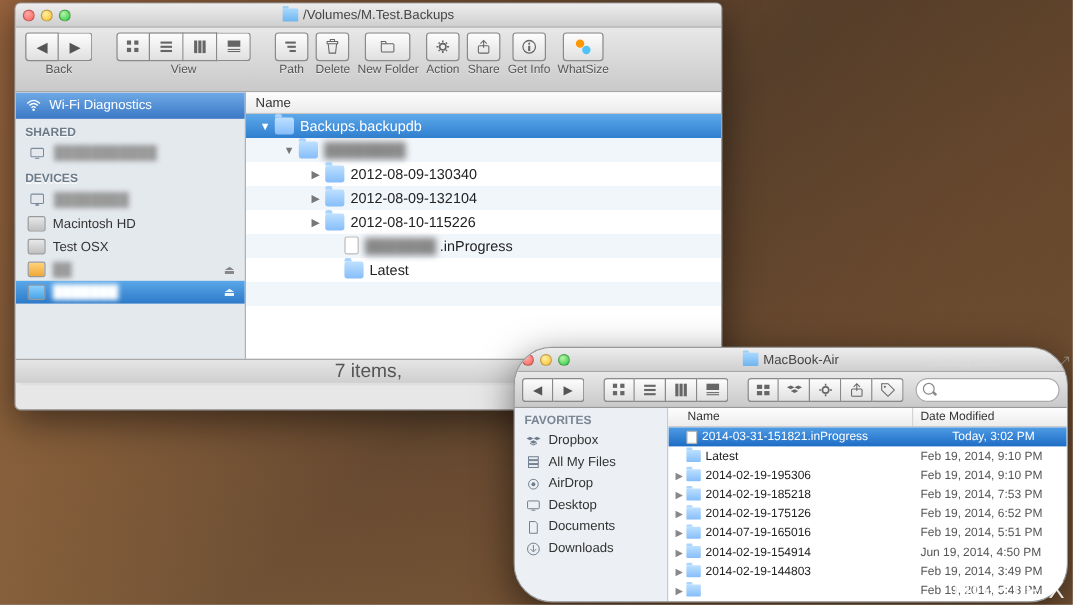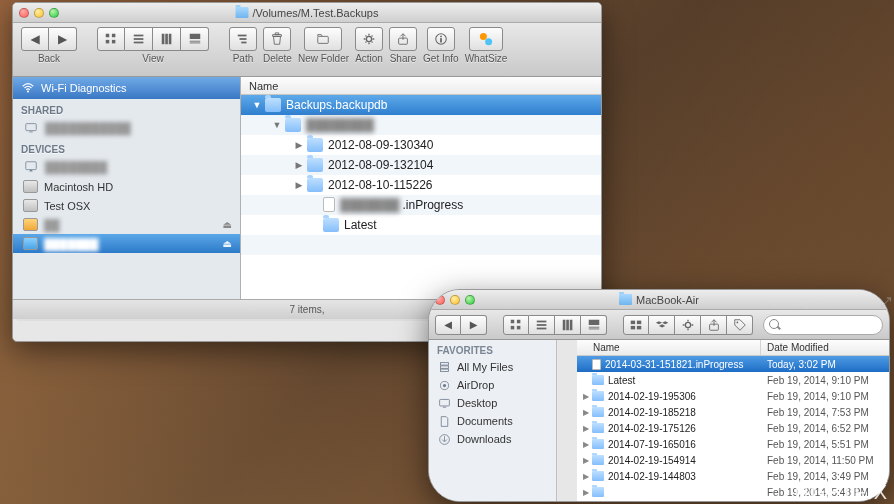--- a/index.html
+++ b/index.html
@@ -123,21 +123,21 @@
   .search-wrap::after {
     content:''; position:absolute; left:14px; top:12px;
     width:4px; height:1.5px; background:#888; transform:rotate(45deg);
   }
 
   .body1 {
     display: flex;
     height: calc(100% - 20px - 54px - 20px);
   }
   .sidebar {
-    width: 228px;
+    width: 192px;
     background: #e4e9ee;
     border-right: 1px solid #b0b0b0;
     overflow: hidden;
     font-size: 11px;
   }
   .sb-sel {
     background: linear-gradient(#6fa9e6, #3a78c5);
     color: #fff;
     padding: 4px 8px;
     display:flex; align-items:center; gap:6px;
@@ -232,21 +232,21 @@
   .fico.file::before{display:none;}
   .blur-name { filter: blur(2.5px); color: #888; }
 
   .statusbar {
     height: 20px;
     background: linear-gradient(#e5e5e5, #cfcfcf);
     border-top: 1px solid #aaa;
     display: flex;
     align-items: center;
     justify-content: center;
-    font-size: 10px;
+    font-size: 16px;
     color: #555;
     position: relative;
   }
   .pathbar {
     position: absolute;
     left: 4px;
     bottom: 20px;
     height: 22px;
     width: calc(100% - 8px);
     display: flex; align-items: center;
@@ -257,21 +257,20 @@
     background: linear-gradient(#f0f0f0,#dedede);
     border-top: 1px solid #cfcfcf;
   }
   .win1 .body1 { height: calc(100% - 20px - 54px - 42px); }
   .win1-status-wrap { height: 42px; position: relative; }
 
   
   .body2 {
     display: flex;
     height: calc(100% - 20px - 30px);
-    gap: 20px;
   }
   .sidebar2 {
     width: 128px;
     background: #eceff3;
     border-right: 1px solid #c0c0c0;
     font-size: 11px;
     overflow: hidden;
   }
   .sb2-head {
     color: #7a8694;
@@ -308,21 +307,21 @@
     flex: 1;
     overflow: hidden;
   }
   .row2 {
     height: 16px;
     display: flex;
     align-items: center;
     font-size: 10px;
     color: #222;
   }
-  .row2.sel { background: linear-gradient(#4f9be5,#1d6dc5); color:#fff; }
+  .row2.sel { background: linear-gradient(#4f9be5,#1d6dc5); color:#fff;text-align:center; }
   .row2 .n { flex: 1; display: flex; align-items: center; padding-left: 4px;}
   .row2 .d { width: 128px; padding-left: 6px; color: #555; }
   .row2.sel .d { color: #fff; }
   .disc2 { width: 10px; font-size: 8px; color: #888; text-align: center; }
   .row2.sel .disc2 { color: #fff; }
   .fico2 {
     width: 12px; height: 10px; margin: 0 4px 0 1px;
     display:inline-block;
     background: linear-gradient(#bde0ff,#86befa);
     border-radius:1px; position:relative;
@@ -696,20 +695,28 @@
         </div>
     </div>
     <div class="search-wrap search-box">
       <input type="text" placeholder="" style="">
     </div>
   </div>
 
   <div class="body2">
     <div class="sidebar2">
       <div class="sb2-head">FAVORITES</div>
+      <div class="sb2-item">
+        <span class="sb2-ico">
+          <svg width="13" height="13" viewBox="0 0 16 16">
+              <path d="M4 3 L8 5 L4 7 L0 5 Z M12 3 L16 5 L12 7 L8 5 Z M4 9 L8 7 L12 9 L8 11 Z M8 12 L4 10 L4 11 L8 13 L12 11 L12 10 Z" fill="#6e7c8c" transform="scale(0.9) translate(1,1)"></path>
+            </svg>
+        </span>
+        <span>Dropbox</span>
+      </div>
       <div class="sb2-item">
         <span class="sb2-ico">
           <svg width="13" height="13" viewBox="0 0 16 16">
               <rect x="3" y="2" width="10" height="3" fill="none" stroke="#6e7c8c"></rect>
               <rect x="3" y="6" width="10" height="3" fill="none" stroke="#6e7c8c"></rect>
               <rect x="3" y="10" width="10" height="3" fill="none" stroke="#6e7c8c"></rect>
             </svg>
         </span>
         <span>All My Files</span>
       </div>
@@ -803,21 +810,21 @@
               <span>2014-07-19-165016</span>
             </div>
             <div class="d">Feb 19, 2014, 5:51 PM</div>
           </div>
           <div class="row2">
             <div class="n">
               <span class="disc2">▶</span>
               <span class="fico2"></span>
               <span>2014-02-19-154914</span>
             </div>
-            <div class="d">Feb 19, 2014, 11:50 PM</div>
+            <div class="d">Jun 19, 2014, 4:50 PM</div>
           </div>
           <div class="row2">
             <div class="n">
               <span class="disc2">▶</span>
               <span class="fico2"></span>
               <span>2014-02-19-144803</span>
             </div>
             <div class="d">Feb 19, 2014, 3:49 PM</div>
           </div>
           <div class="row2">

